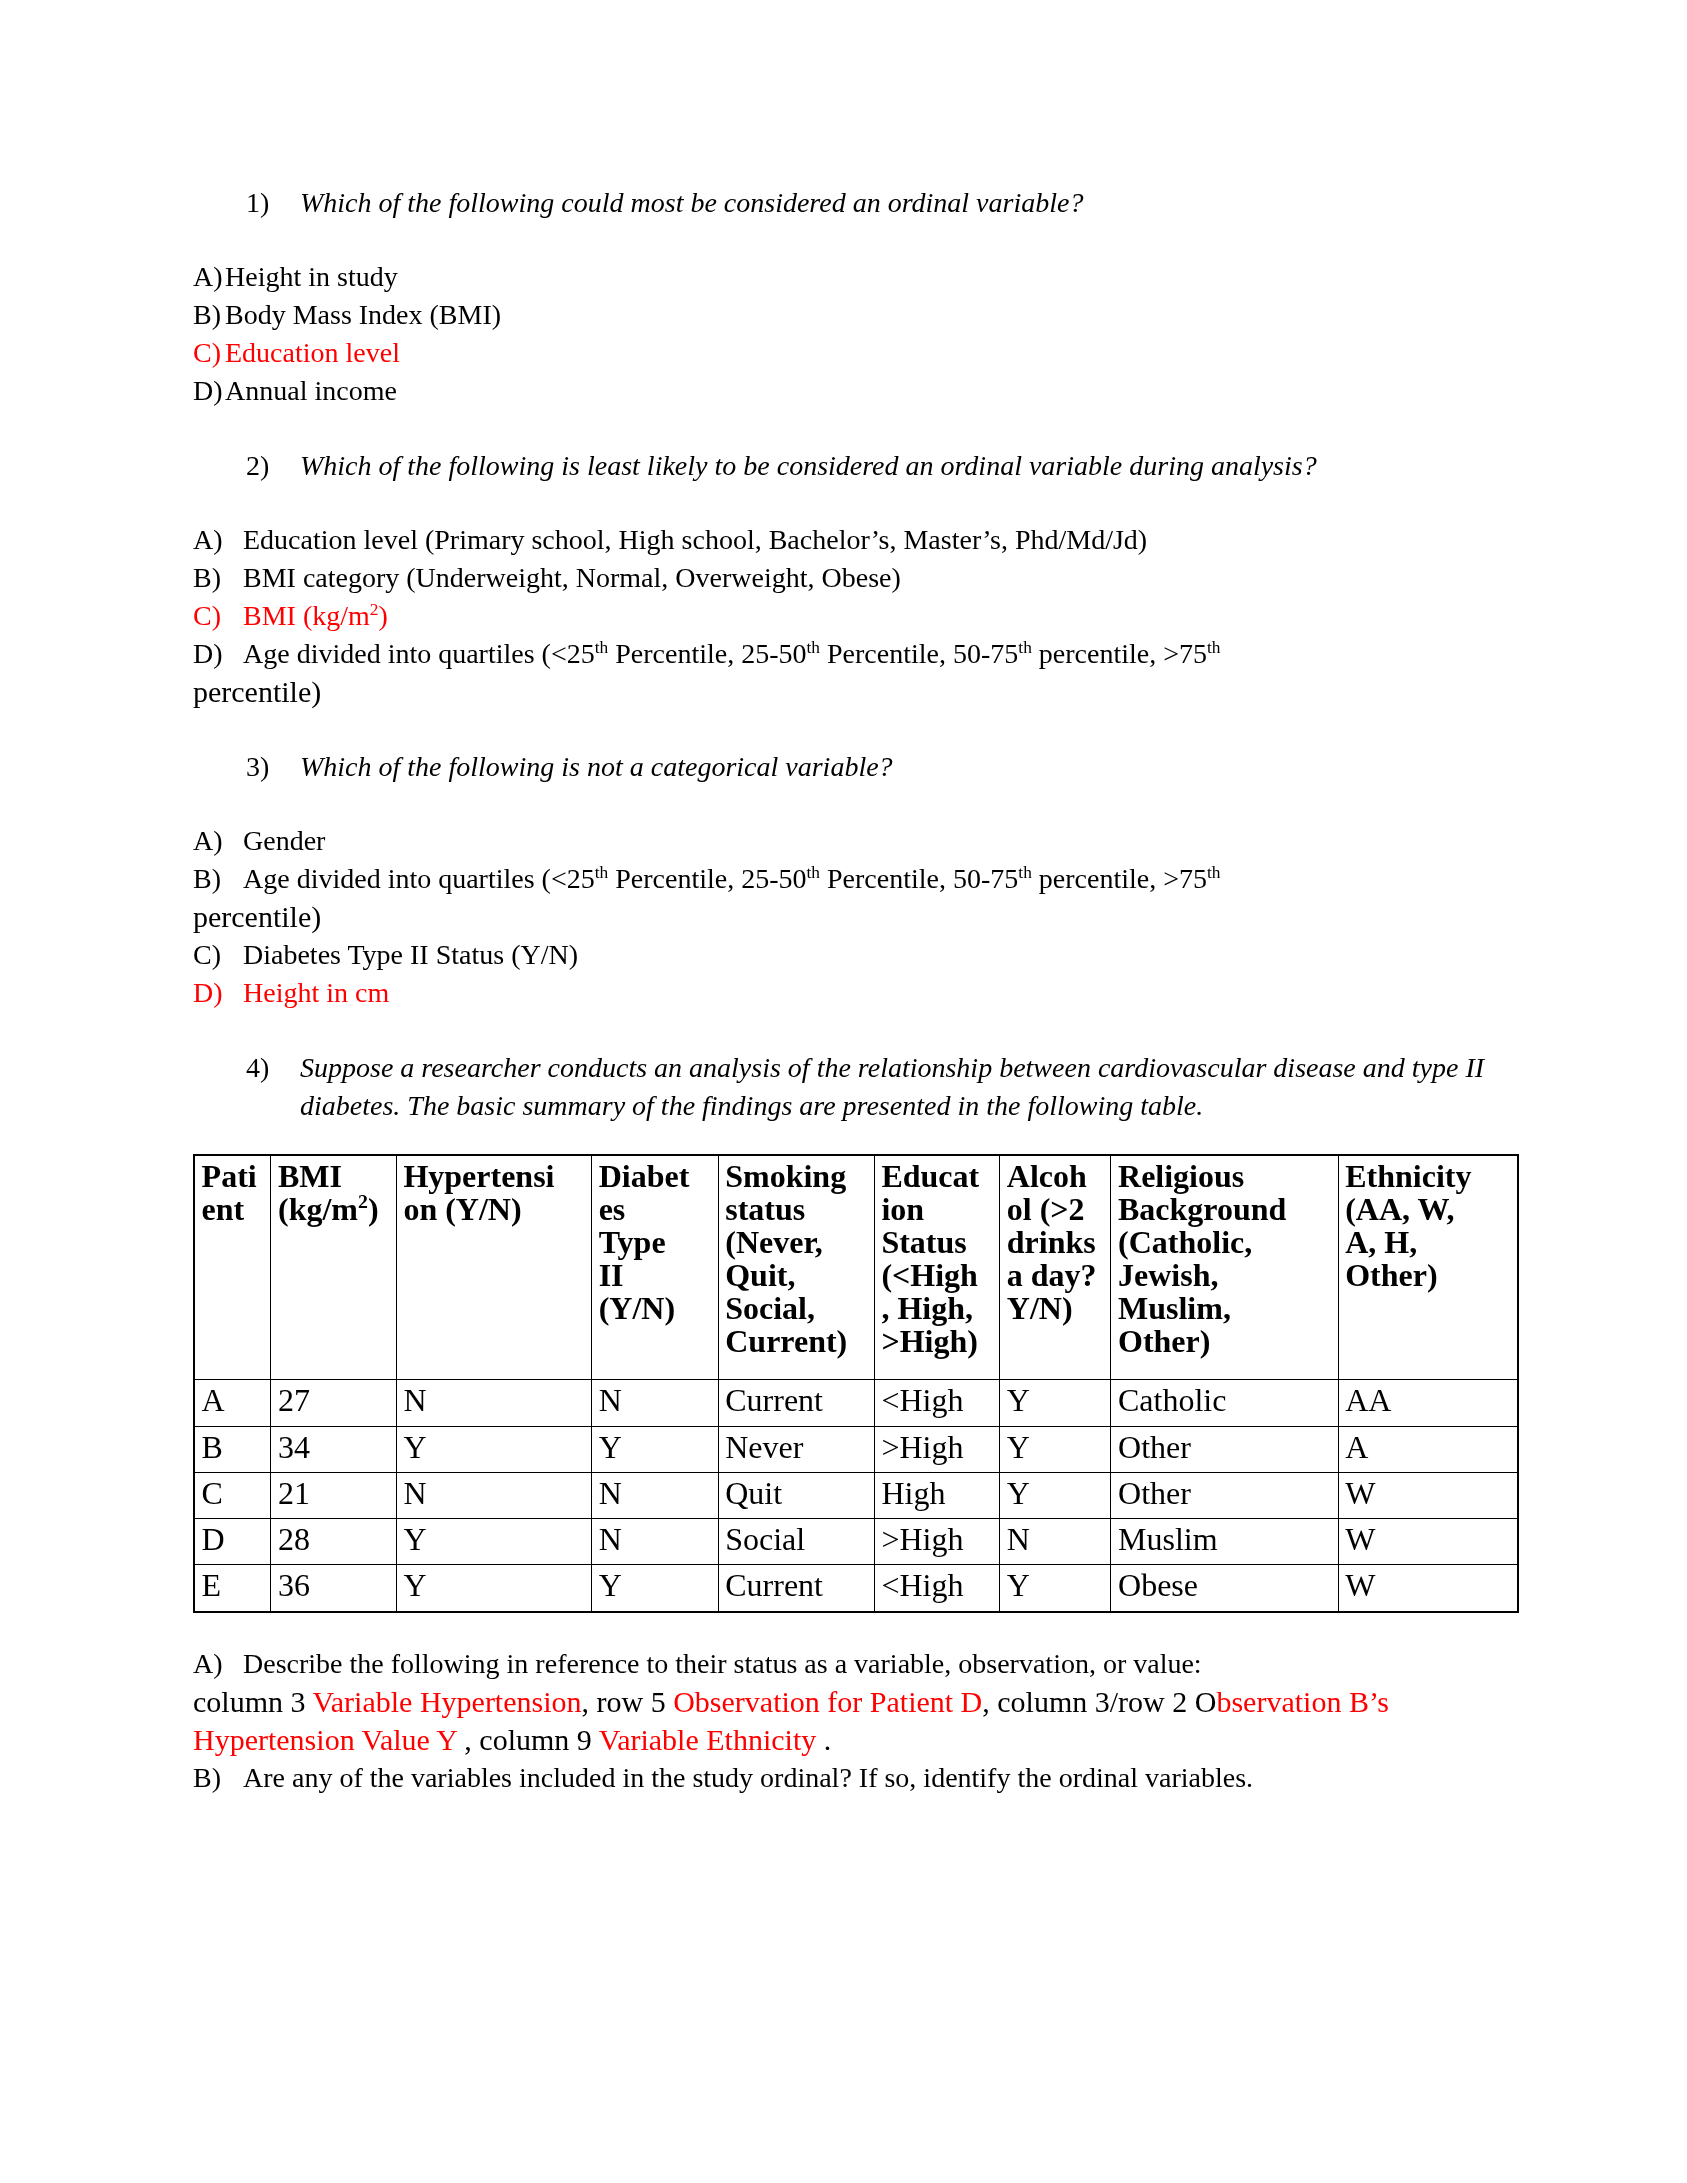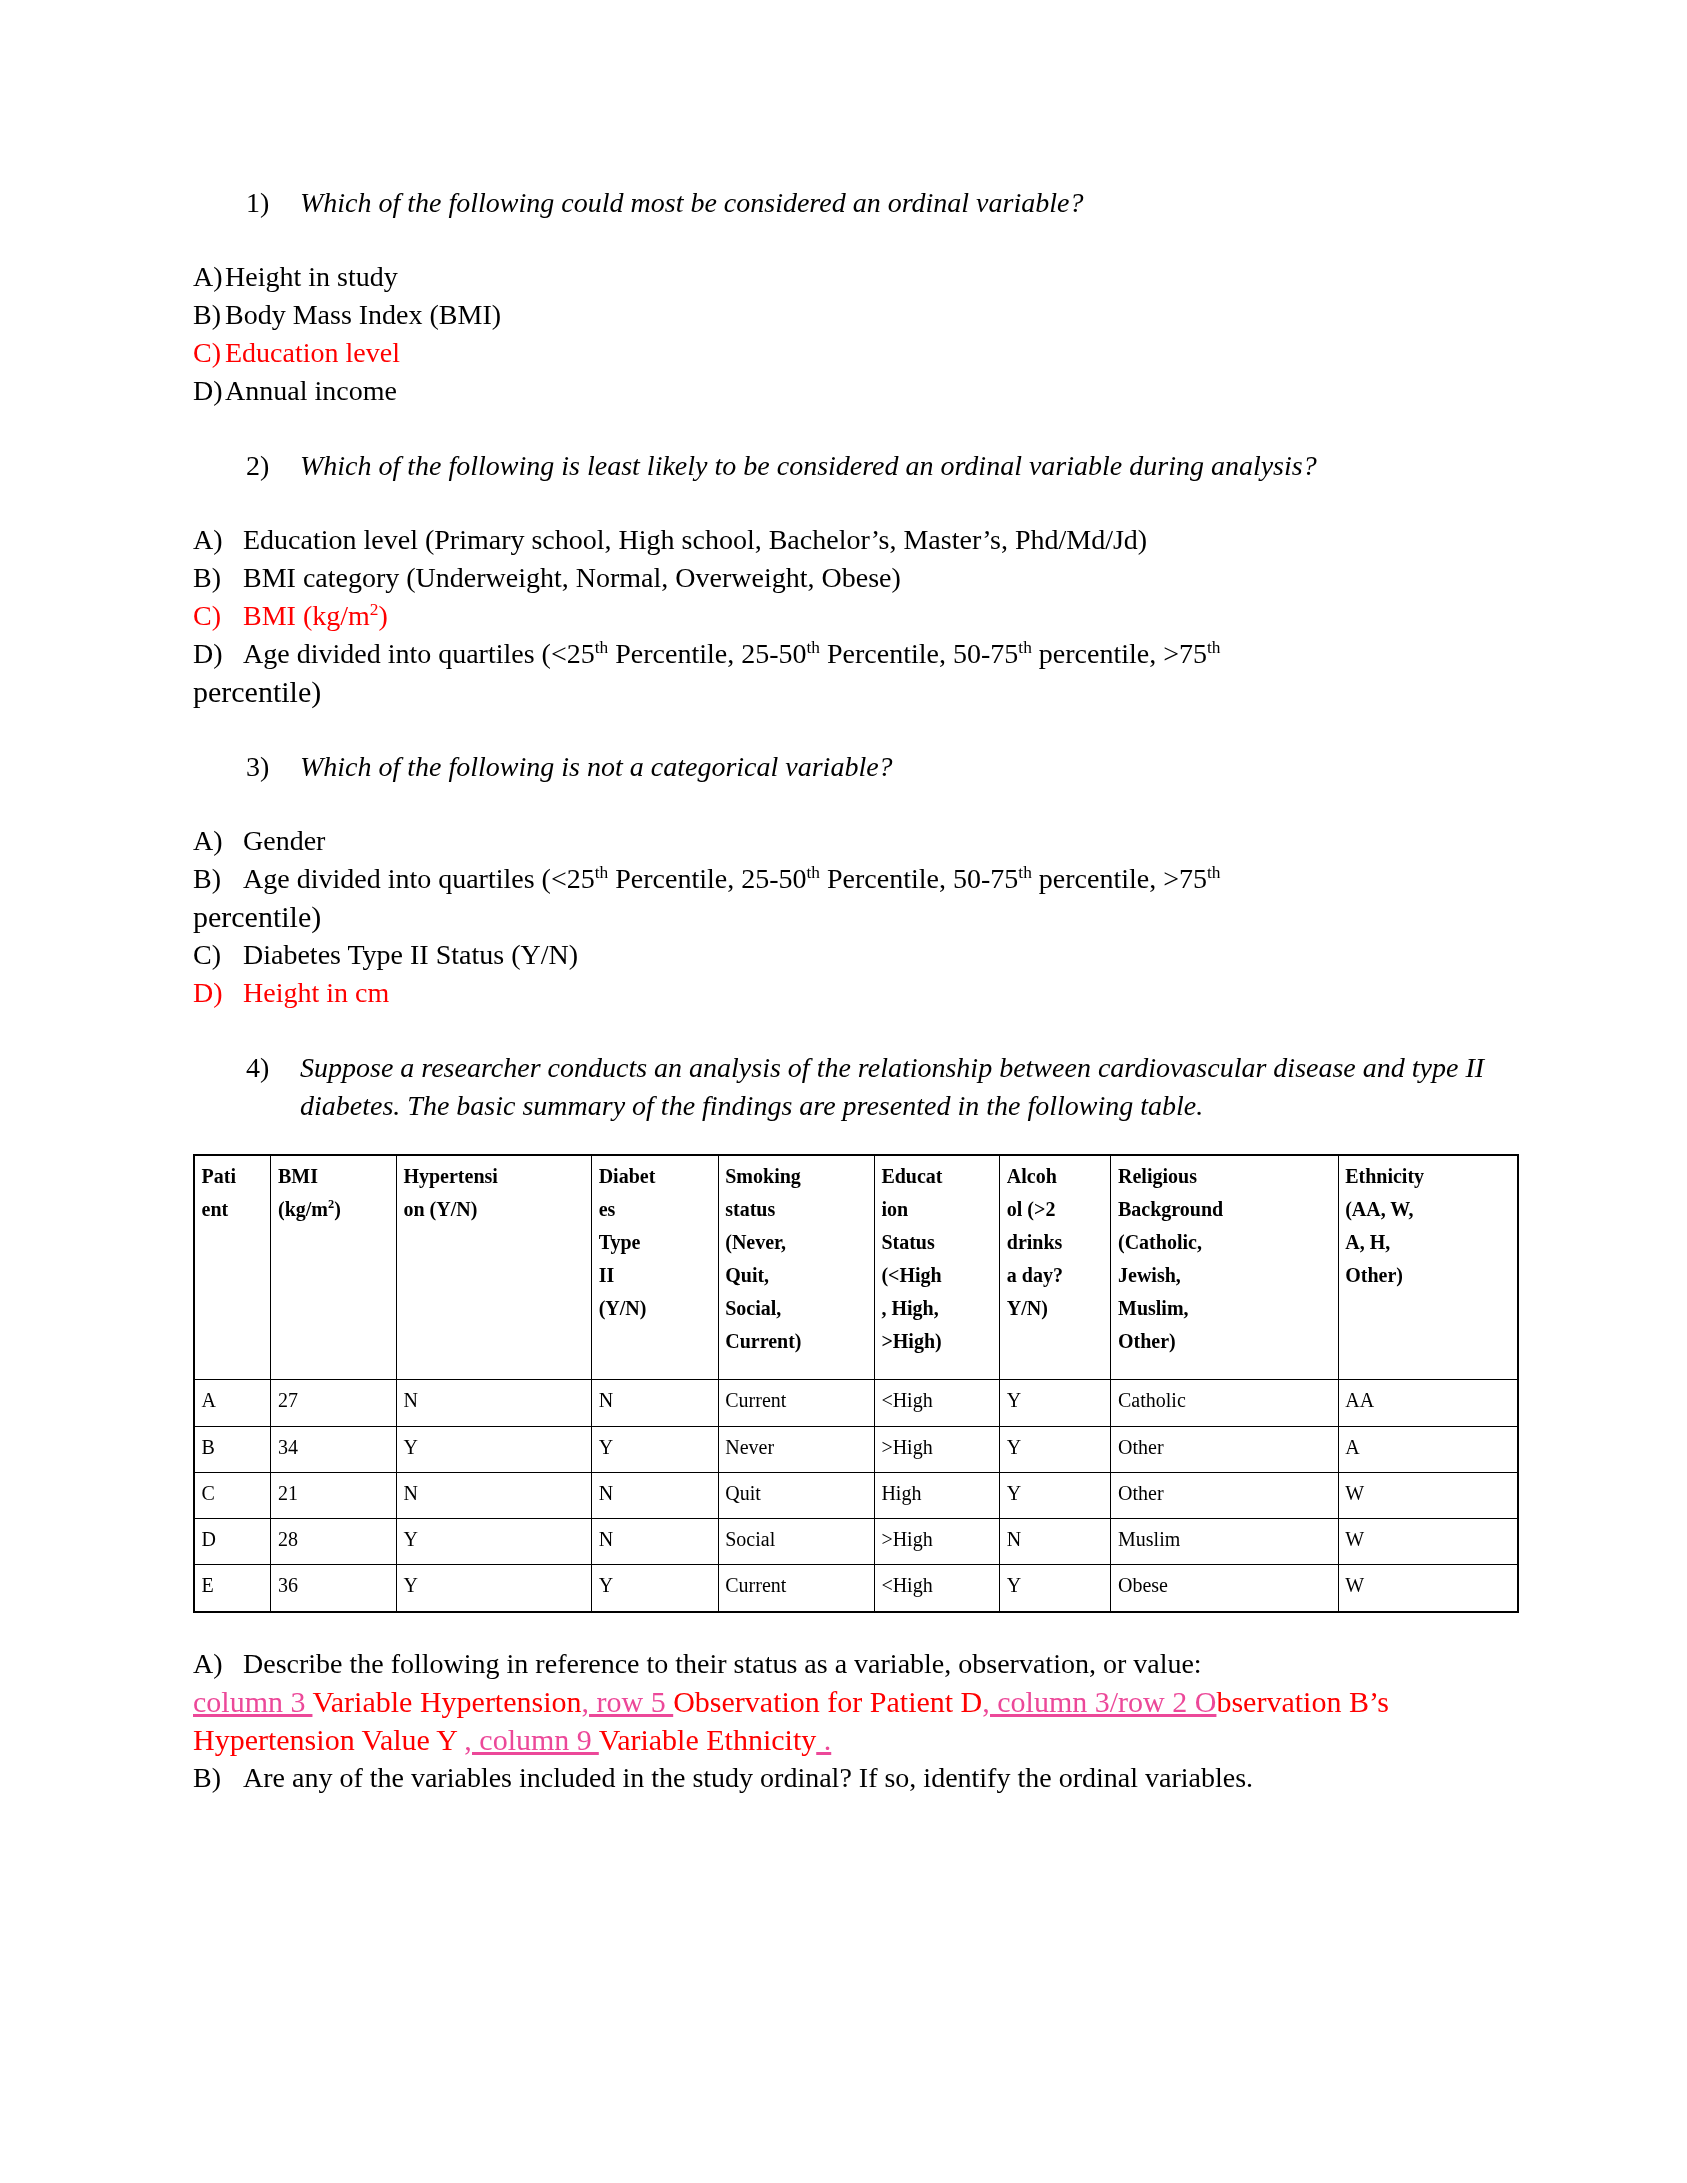--- a/index.html
+++ b/index.html
@@ -29,21 +29,21 @@
     width: 1330px;
   }
 
   
   .ln {
     font-size: 30px;
     line-height: 38px;
     white-space: pre-wrap;
   }
   .red { color: #ff0000; }
-  .blk { color: #ec4899; text-decoration: underline; }
+  .blk { color: #000000; }
   sup {
     font-size: 0.62em;
     line-height: 0;
     vertical-align: super;
   }
 
   
   .qitem {
     display: flex;
     align-items: flex-start;
@@ -79,21 +79,21 @@
     table-layout: fixed;
     width: 1326px;
     margin-top: 29px;
     border: 2px solid #000;
   }
   table.datatable th,
   table.datatable td {
     border: 1.3px solid #000;
     vertical-align: top;
     padding: 4px 6.6px 5.3px 6.6px;
-    font-size: 20px;
+    font-size: 32px;
     line-height: 33px;
     text-align: left;
     word-break: break-all;
     overflow-wrap: anywhere;
     hyphens: none;
   }
   table.datatable th {
     font-weight: bold;
     height: 214px;
   }

